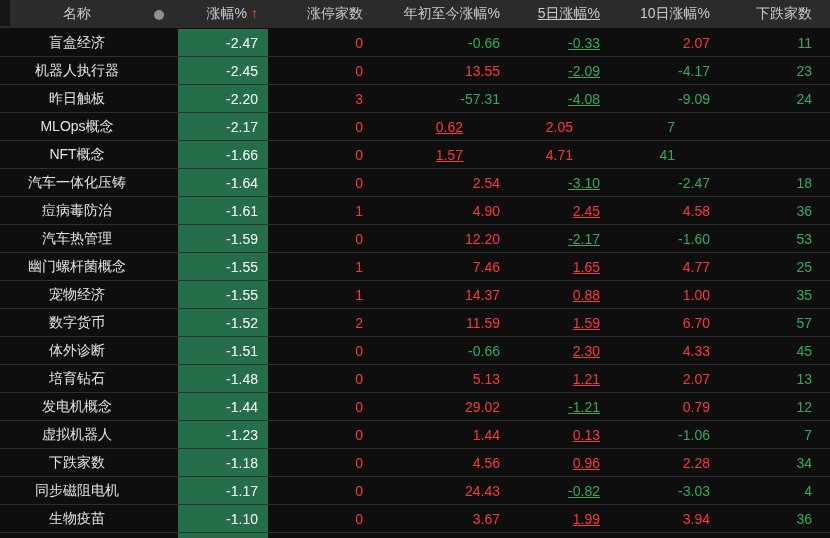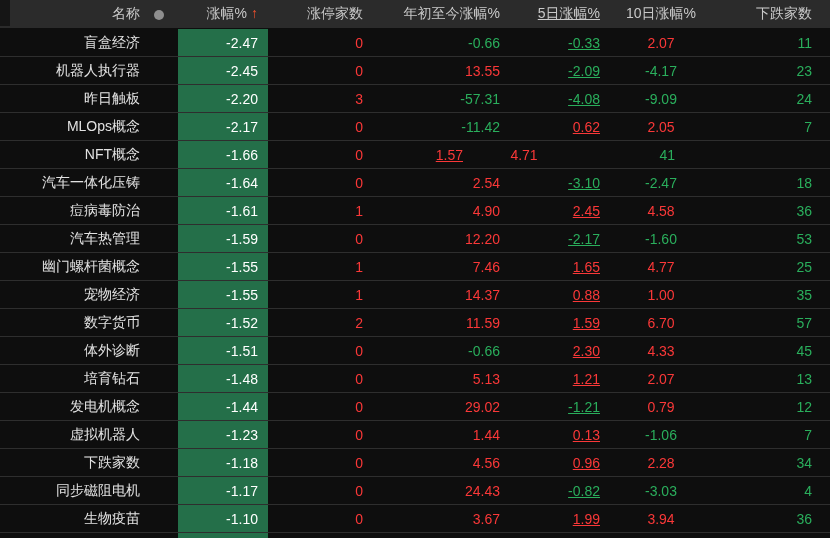--- a/index.html
+++ b/index.html
@@ -22,27 +22,27 @@
   .header-row::before{
     content:'';position:absolute;left:0;top:0;width:10px;height:26px;background:#151515;
   }
   .row{
     display:flex;align-items:center;height:28px;border-top:1px solid var(--row-sep);
     color:#e2e2e2;
   }
   .row:first-child{border-top-color:transparent;}
 
   .c{flex:0 0 auto;white-space:nowrap;overflow:hidden;}
-  .col-name{width:140px;padding-left:14px;text-align:right;}
+  .col-name{width:140px;padding-left:14px;text-align:center;}
   .col-dot{width:38px;text-align:center;}
   .col-change{width:90px;text-align:right;padding-right:10px;}
   .col-limitup{width:107px;text-align:right;padding-right:12px;}
   .col-ytd{width:137px;text-align:right;padding-right:12px;}
   .col-d5{width:100px;text-align:right;padding-right:12px;text-decoration:underline;}
-  .col-d10{width:110px;text-align:center;padding-right:12px;}
+  .col-d10{width:110px;text-align:right;padding-right:12px;}
   .col-down{width:102px;text-align:right;padding-right:12px;}
 
   .cell-change{
     background:var(--green-bg);color:#ffffff;height:28px;
     display:flex;align-items:center;justify-content:flex-end;
   }
   .row .cell-change{height:27px;}
 
   .t-up{color:var(--red);}
   .t-down{color:var(--green);}
@@ -97,21 +97,20 @@
         <div class="c col-ytd t-down">-57.31</div>
         <div class="c col-d5 t-down">-4.08</div>
         <div class="c col-d10 t-down">-9.09</div>
         <div class="c col-down t-down">24</div>
       </div>
       <div class="row">
         <div class="c col-name">MLOps概念</div>
         <div class="c col-dot"></div>
         <div class="c col-change cell-change">-2.17</div>
         <div class="c col-limitup t-up">0</div>
-        <div class="c col-ytd t-down">-11.42</div>
         <div class="c col-d5 t-up">0.62</div>
         <div class="c col-d10 t-up">2.05</div>
         <div class="c col-down t-down">7</div>
       </div>
       <div class="row">
         <div class="c col-name">NFT概念</div>
         <div class="c col-dot"></div>
         <div class="c col-change cell-change">-1.66</div>
         <div class="c col-limitup t-up">0</div>
         <div class="c col-d5 t-up">1.57</div>

